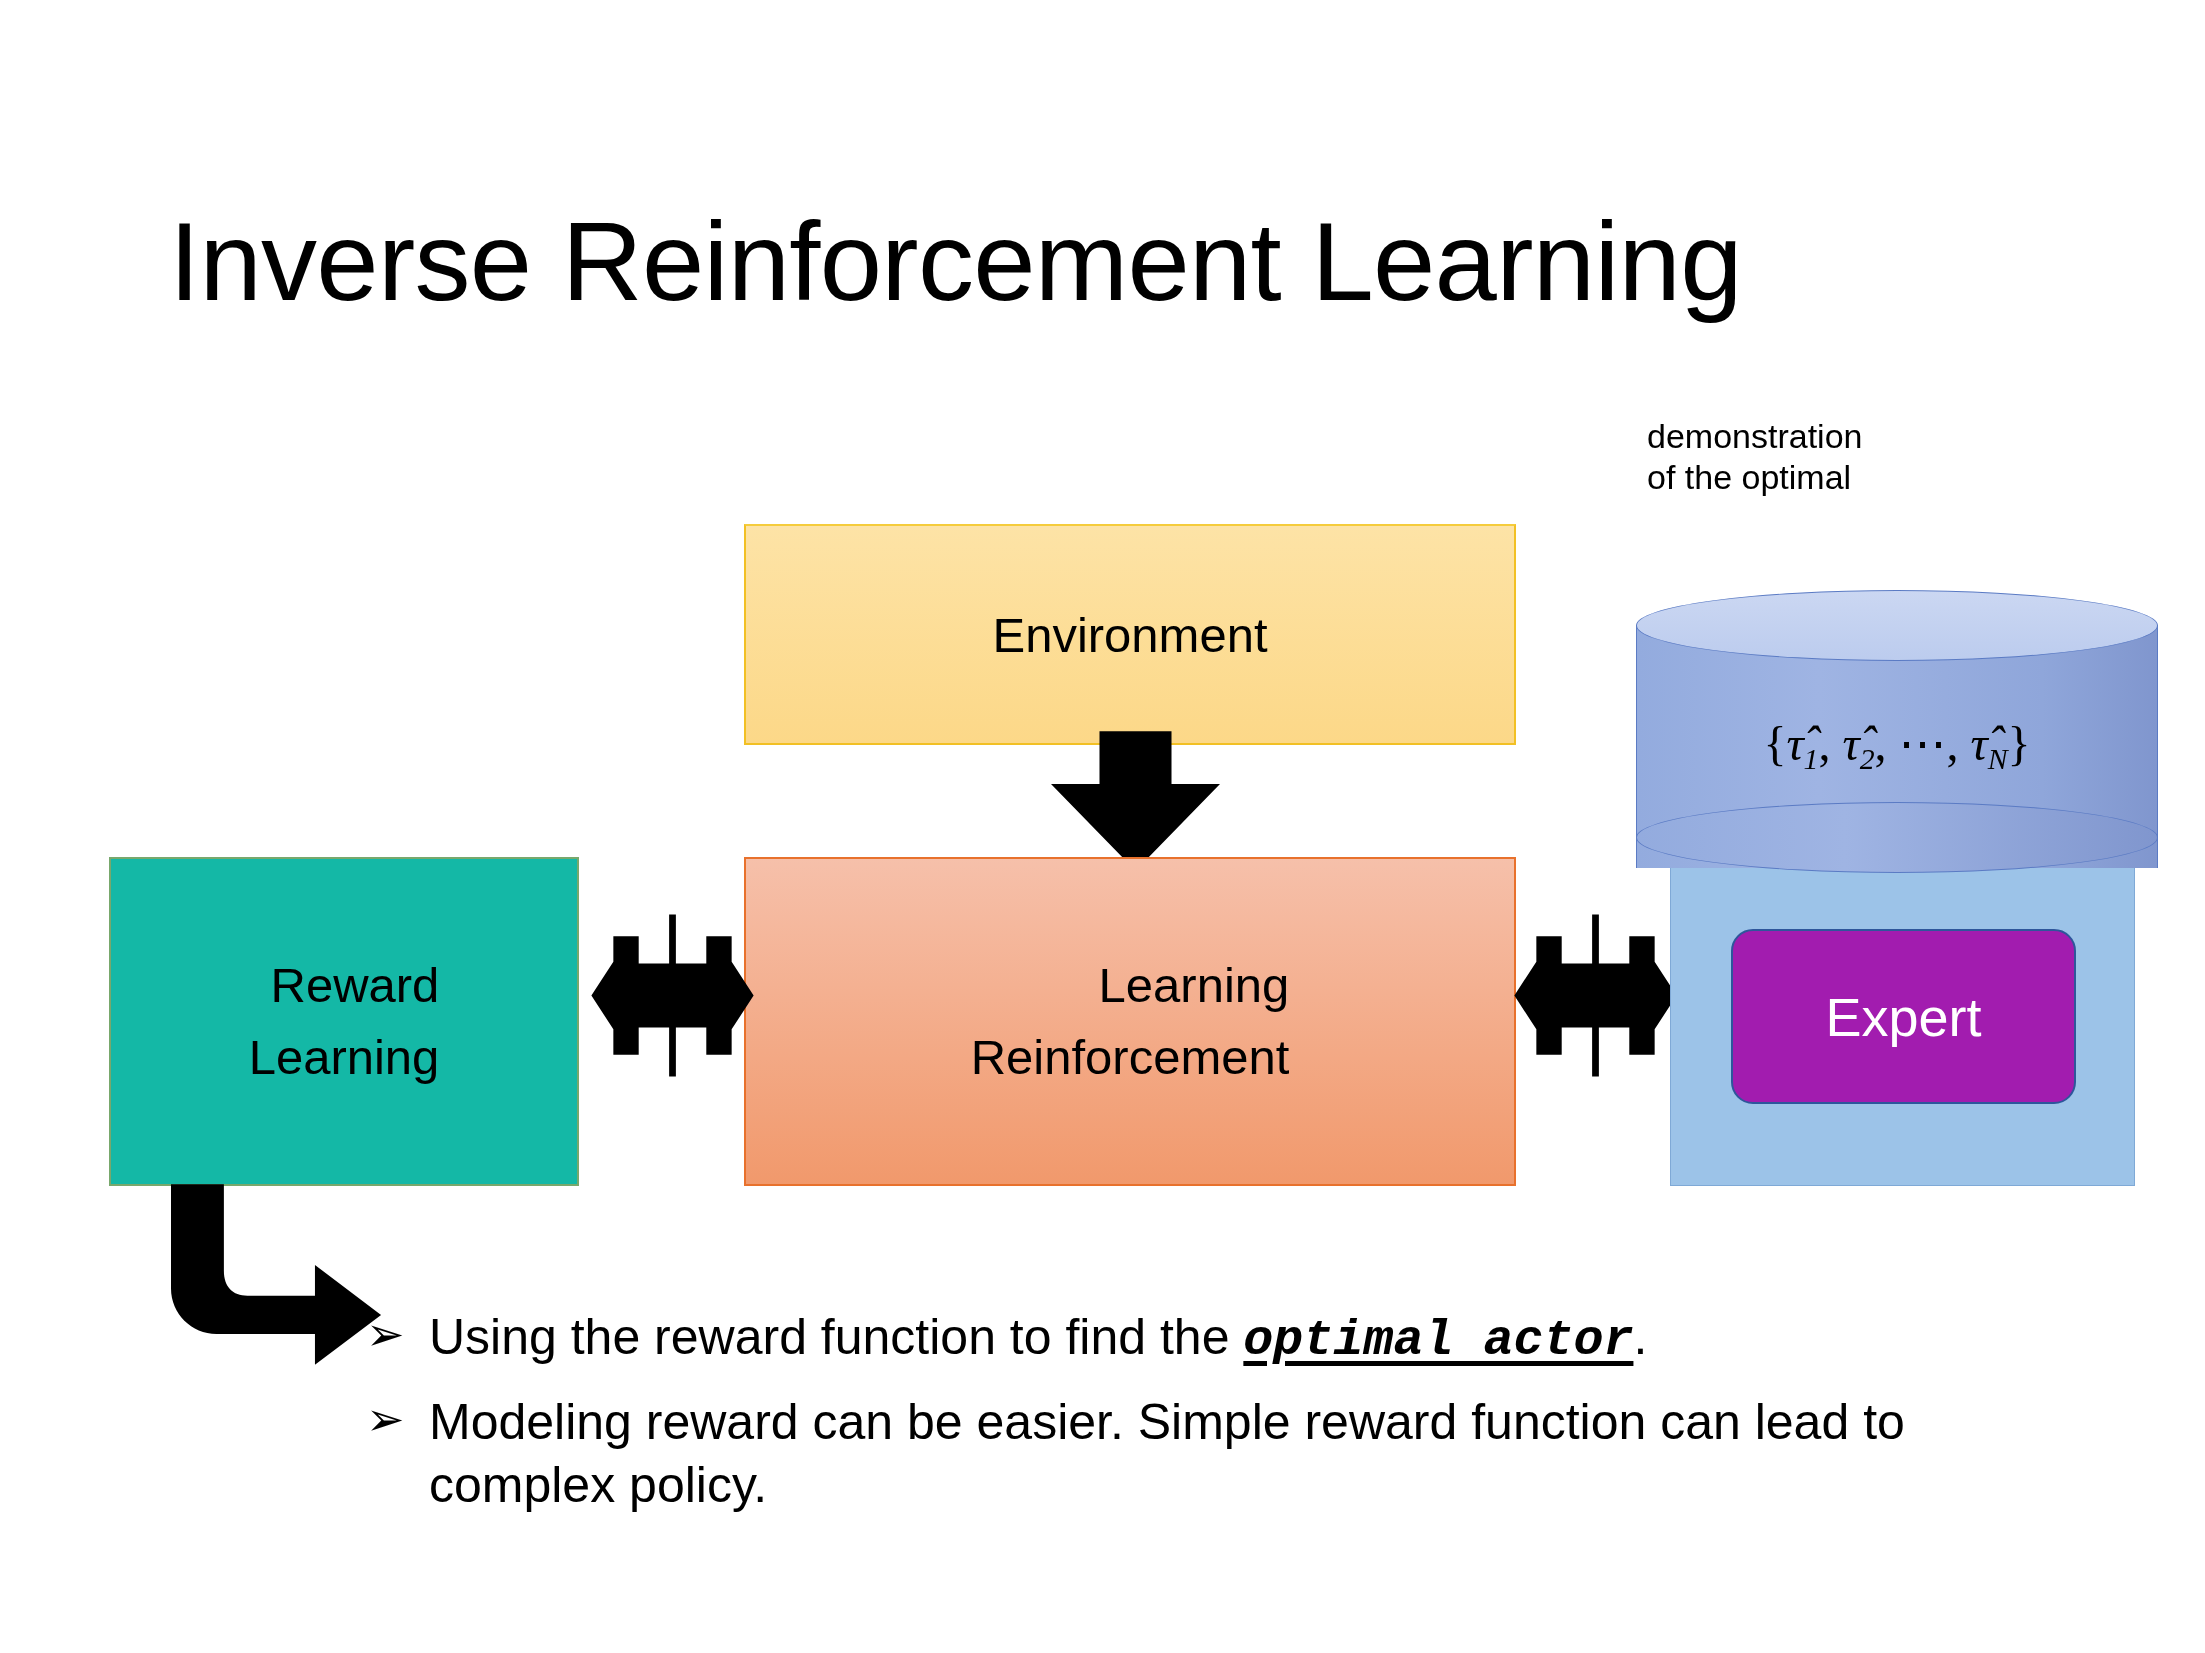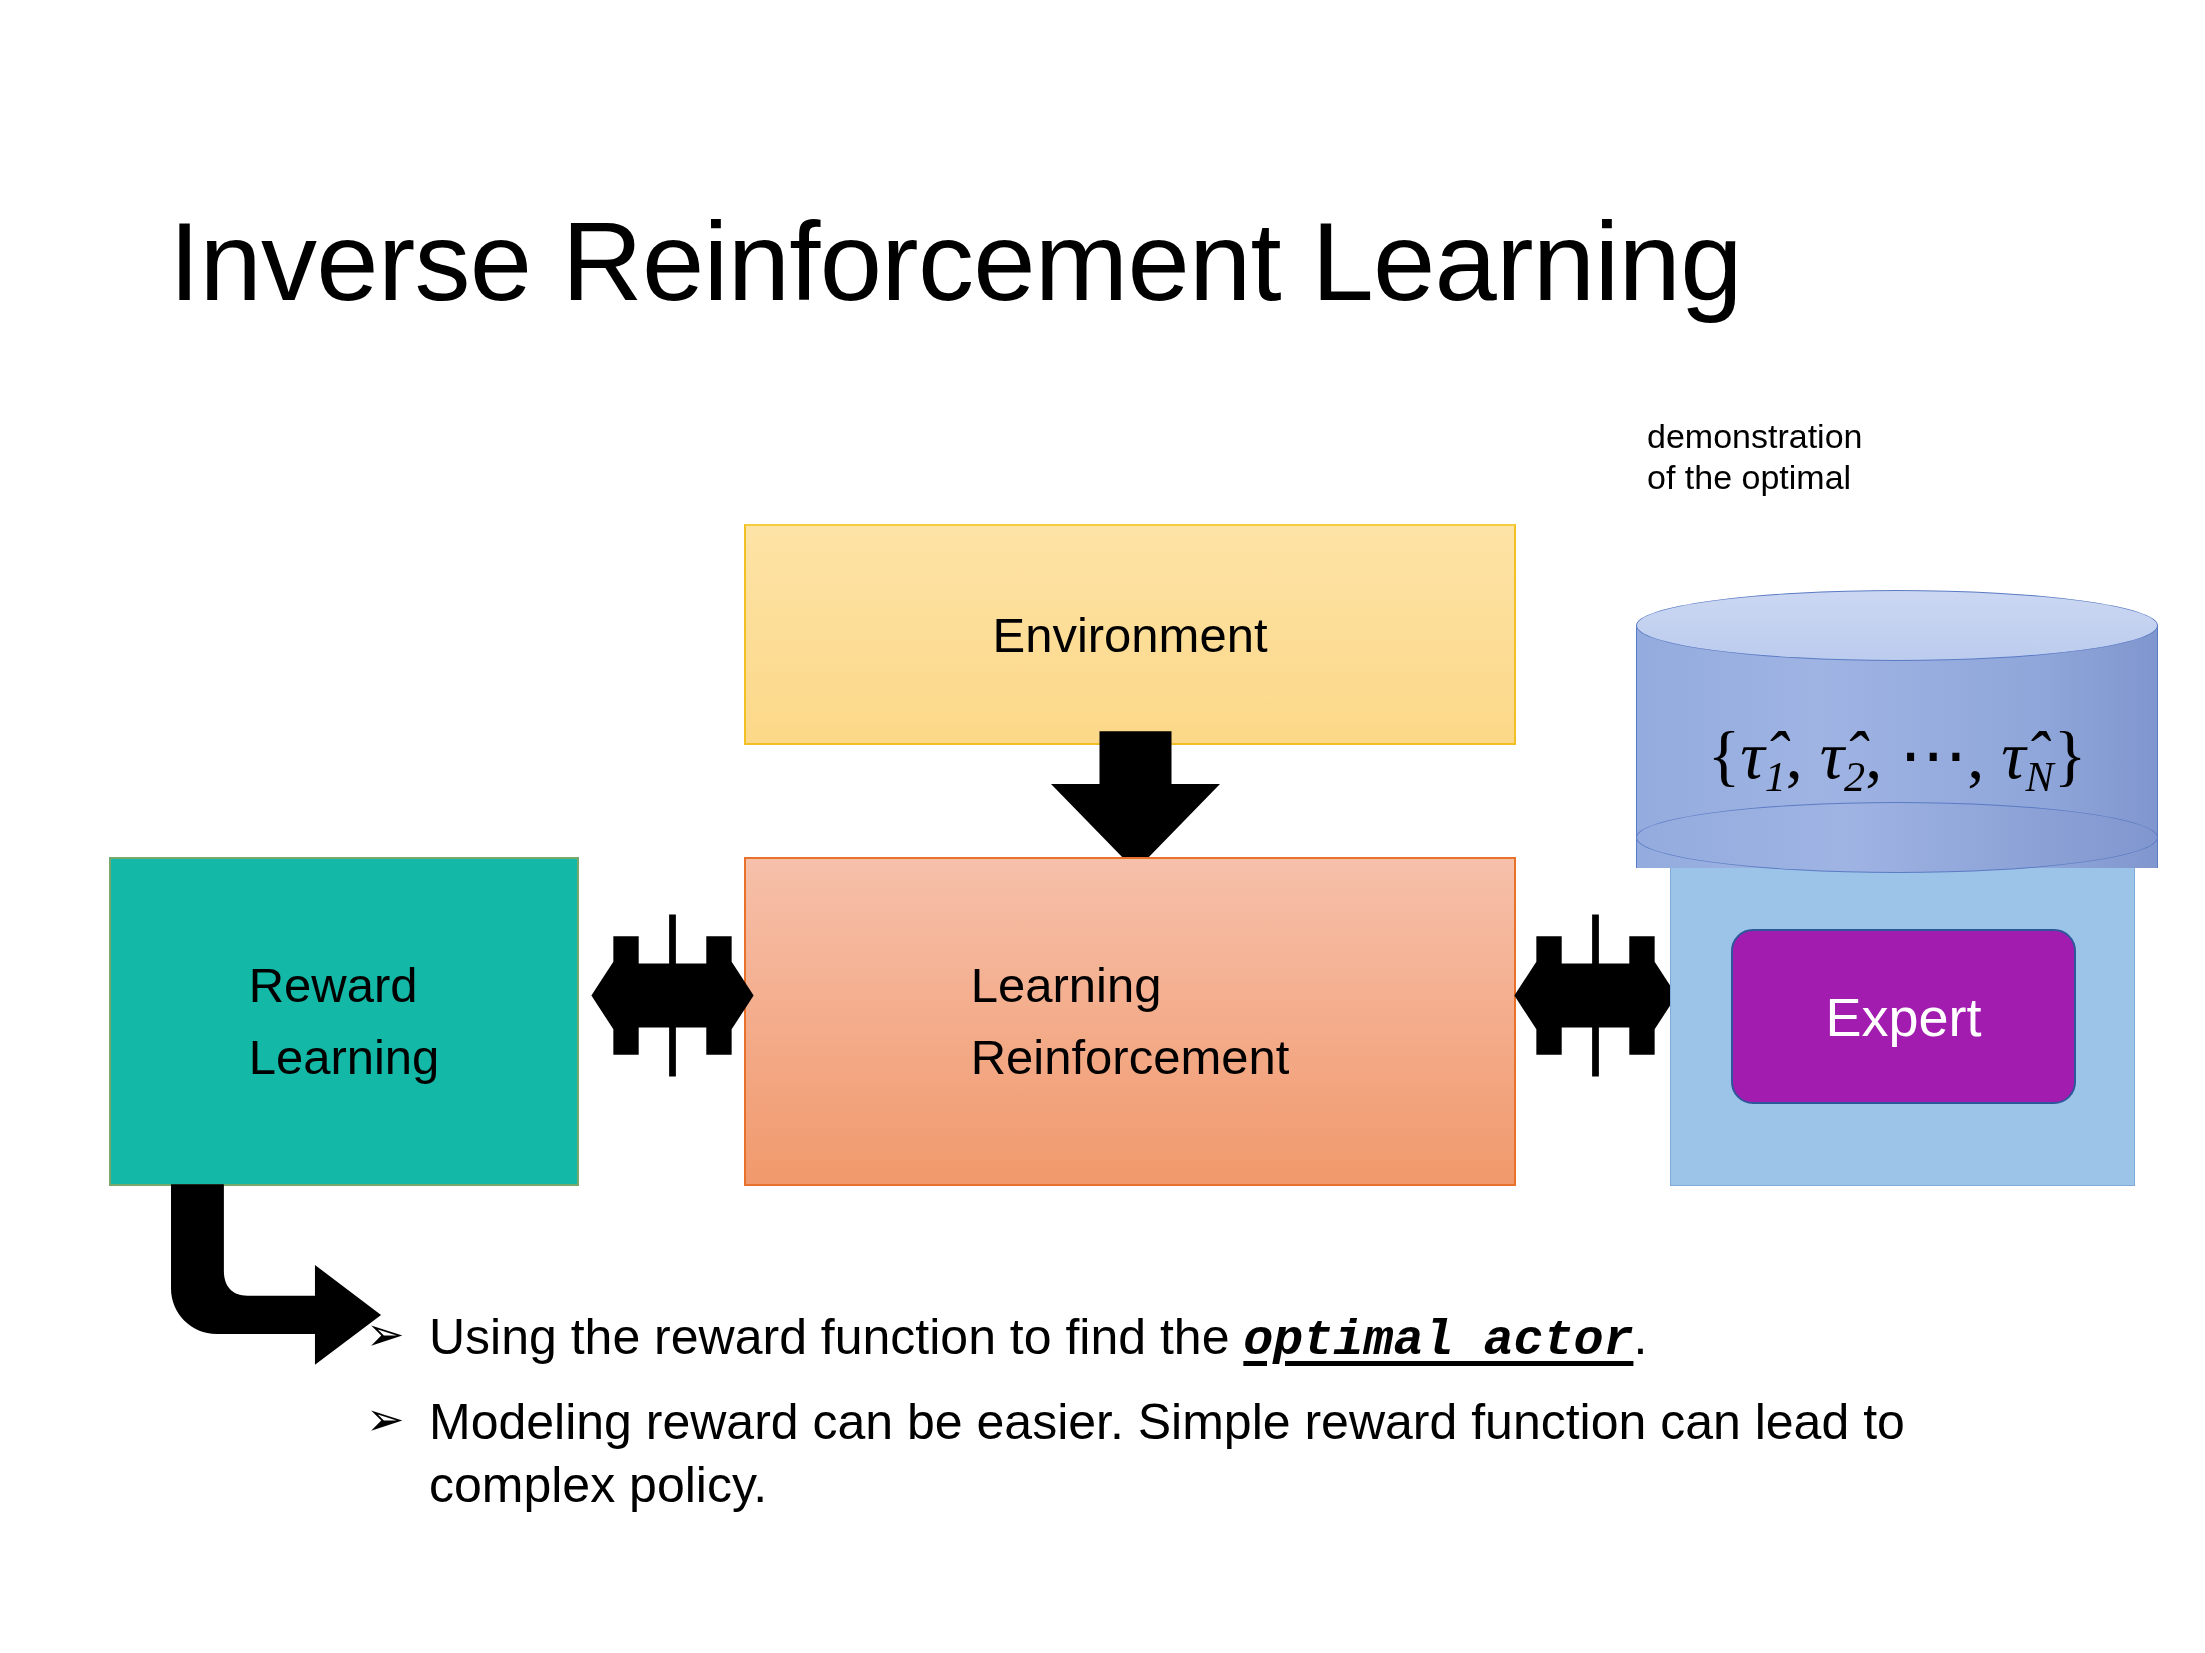--- a/index.html
+++ b/index.html
@@ -36,21 +36,21 @@
     white-space: nowrap;
   }
 
   
   .node-box {
     position: absolute;
     box-sizing: border-box;
     display: flex;
     align-items: center;
     justify-content: center;
-    text-align: left;
+    text-align: right;
   }
 
   
   #env-box {
     left: 744px;
     top: 484px;
     width: 772px;
     height: 221px;
     background: linear-gradient(to bottom, #FDE3A6 0%, #FCD888 100%);
     border: 2.2px solid #F2C024;
@@ -147,21 +147,21 @@
     box-sizing: border-box;
   }
   #cyl-formula {
     position: absolute;
     left: 0;
     top: 125px;
     width: 522px;
     text-align: center;
     font-family: "Liberation Serif", serif;
     font-style: italic;
-    font-size: 68px;
+    font-size: 48px;
     color: #000000;
     white-space: nowrap;
   }
   #cyl-formula .sub {
     font-size: 0.62em;
     vertical-align: -0.30em;
     font-style: italic;
   }
   #cyl-formula .brace {
     font-style: normal;

